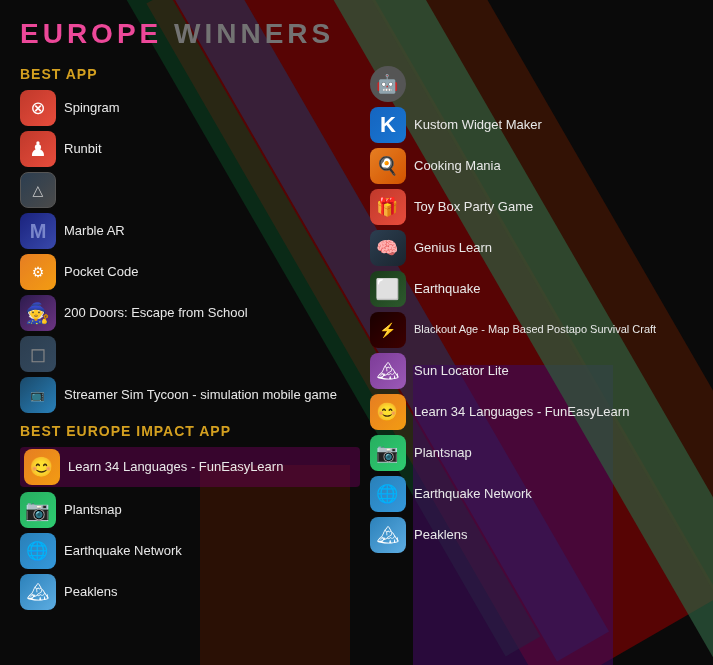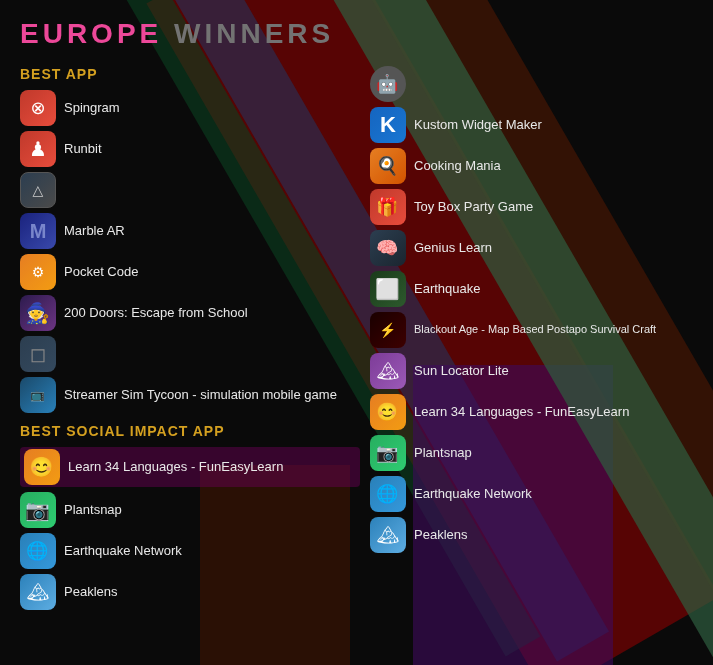--- a/index.html
+++ b/index.html
@@ -248,21 +248,21 @@
         </li>
         <li class="app-item">
           <div class="app-icon icon-spingram" style="font-size:20px; color:#888;">◻</div>
         </li>
         <li class="app-item">
           <div class="app-icon icon-streamer" style="font-size:12px; color:#5dade2; text-align:center; line-height:1;">📺</div>
           <span class="app-name">Streamer Sim Tycoon - simulation mobile game</span>
         </li>
       </ul>
 
-      <div class="section-title">BEST SOCIAL IMPACT APP</div>
+      <div class="section-title">BEST EUROPE IMPACT APP</div>
       <ul class="app-list">
         <li class="app-item" style="background: rgba(100,0,80,0.5); border-radius:4px; padding: 2px 4px;">
           <div class="app-icon icon-learn34-left" style="font-size:20px;">😊</div>
           <span class="app-name">Learn 34 Languages - FunEasyLearn</span>
         </li>
         <li class="app-item">
           <div class="app-icon icon-plantsnap-left" style="font-size:20px;">📷</div>
           <span class="app-name">Plantsnap</span>
         </li>
         <li class="app-item">

